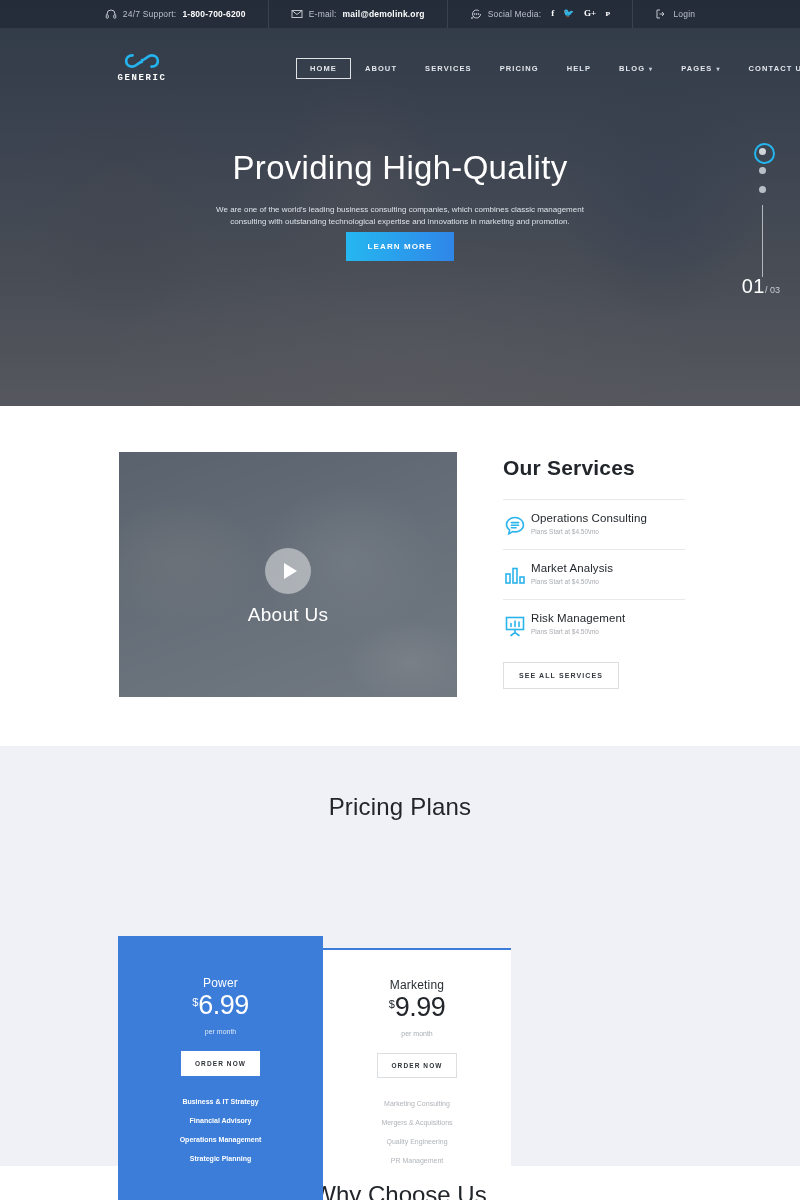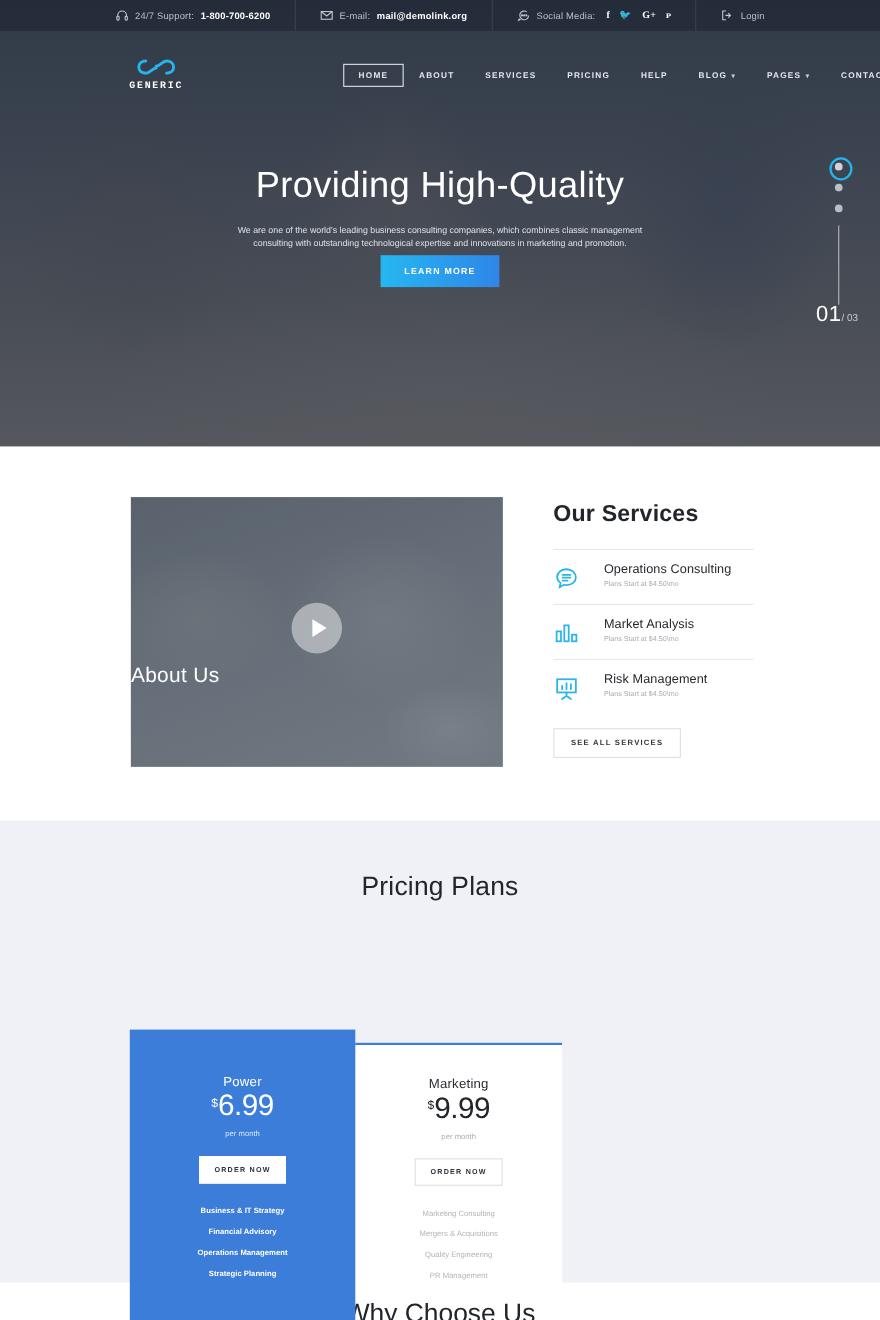--- a/index.html
+++ b/index.html
@@ -65,21 +65,21 @@
   }
   .nav-links {
     position: absolute; left: 296px; top: 58px;
     display: flex; align-items: center; gap: 0;
   }
   .nav-item {
     color: #e4e8ee; font-size: 7.5px; font-weight: bold;
     letter-spacing: 1.1px; padding: 6px 14px;
     display: flex; align-items: center; gap: 4px; white-space: nowrap;
   }
-  .nav-item.active { border: 1px solid rgba(255,255,255,0.85); padding: 5px 13px; margin-left: 16px; }
+  .nav-item.active { border: 1px solid rgba(255,255,255,0.85); padding: 5px 13px; }
   .caret { font-size: 6px; opacity: .85; }
 
   
   .hero-content { position: absolute; top: 148px; left: 0; right: 0; text-align: center; z-index: 5; }
   .hero-title {
     color: #ffffff; font-size: 33px; line-height: 40px; font-weight: normal;
     letter-spacing: .3px;
   }
   .hero-sub {
     margin: 16px auto 0; width: 390px;
@@ -127,29 +127,29 @@
     background: rgba(255,255,255,0.45);
     display: flex; align-items: center; justify-content: center;
   }
   .play-tri {
     width: 0; height: 0; margin-left: 4px;
     border-left: 13px solid #ffffff;
     border-top: 8px solid transparent;
     border-bottom: 8px solid transparent;
   }
   .about-label {
-    position: absolute; left: 0; right: 0; top: 152px; text-align: left;
+    position: absolute; left: 0; right: 0; top: 152px; text-align: center;
     color: #fff; font-size: 19px; letter-spacing: .3px;
   }
 
   .services-col { position: absolute; left: 503px; top: 50px; width: 182px; }
   .sec-title { font-size: 21px; color: #22262b; letter-spacing: .2px; }
   .srv-list { margin-top: 19px; }
   .srv-item {
-    display: flex; align-items: flex-start; gap: 22px;
+    display: flex; align-items: flex-start; gap: 4px;
     padding: 12px 0 11px; border-top: 1px solid #e6e8ea;
   }
   .srv-icon { width: 24px; height: 24px; flex: 0 0 24px; margin-top: 2px; }
   .srv-icon svg { display: block; }
   .srv-name { font-size: 11.5px; color: #24282d; letter-spacing: .1px; }
   .srv-sub { font-size: 6.5px; color: #a8acb1; margin-top: 4px; }
   .srv-btn {
     display: inline-block; margin-top: 13px;
     border: 1px solid #dcdfe2; background: #fff;
     padding: 9px 15px; font-size: 7px; font-weight: bold; letter-spacing: 1.1px; color: #33383e;

